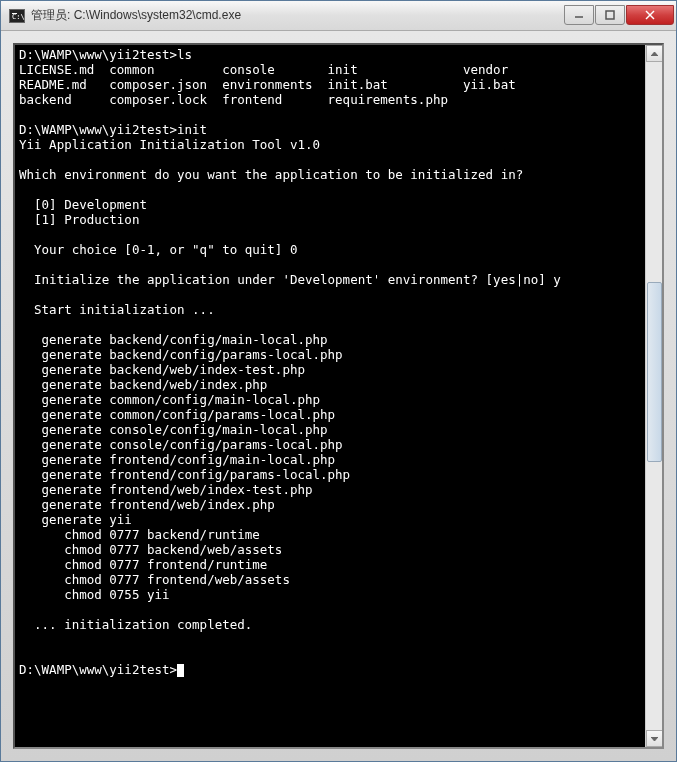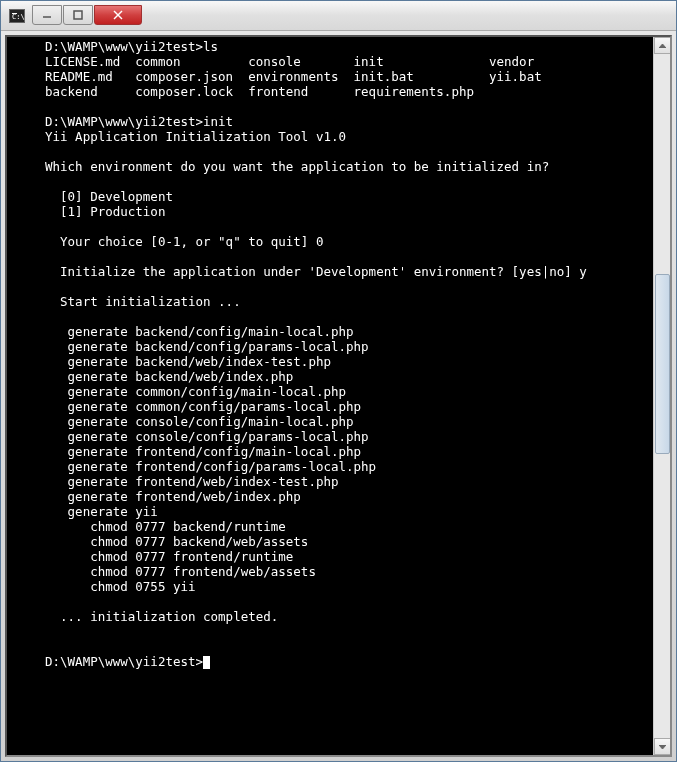--- a/index.html
+++ b/index.html
@@ -96,26 +96,25 @@
       stroke-width: 1.5;
       fill: none;
     }
     .win-btn.close svg {
       stroke: #fff;
     }
     .terminal-wrap {
       flex: 1;
       display: flex;
       background: #000;
-      margin: 4px;
+      margin: 12px;
       border: 2px solid #888;
       border-top-color: #555;
       border-left-color: #555;
       overflow: hidden;
-      padding-left: 34px;
     }
     .terminal {
       flex: 1;
       background: #000;
       color: #fff;
       font-family: "Consolas", "Lucida Console", monospace;
       font-size: 12.5px;
       line-height: 15px;
       padding: 2px 4px;
       white-space: pre;
@@ -165,20 +164,21 @@
     }
   </style>
 </head>
 <body>
 
 <div class="window">
   <div class="titlebar">
     <div class="app-icon">
       <span class="app-icon-text">C:\</span>
     </div>
+    <div class="title-text">管理员: C:\Windows\system32\cmd.exe</div>
     <div class="window-controls">
       <div class="win-btn">
         <svg width="10" height="10">
           <line x1="1" y1="7" x2="9" y2="7"></line>
         </svg>
       </div>
       <div class="win-btn">
         <svg width="10" height="10">
           <rect x="1" y="1" width="8" height="8"></rect>
         </svg>

